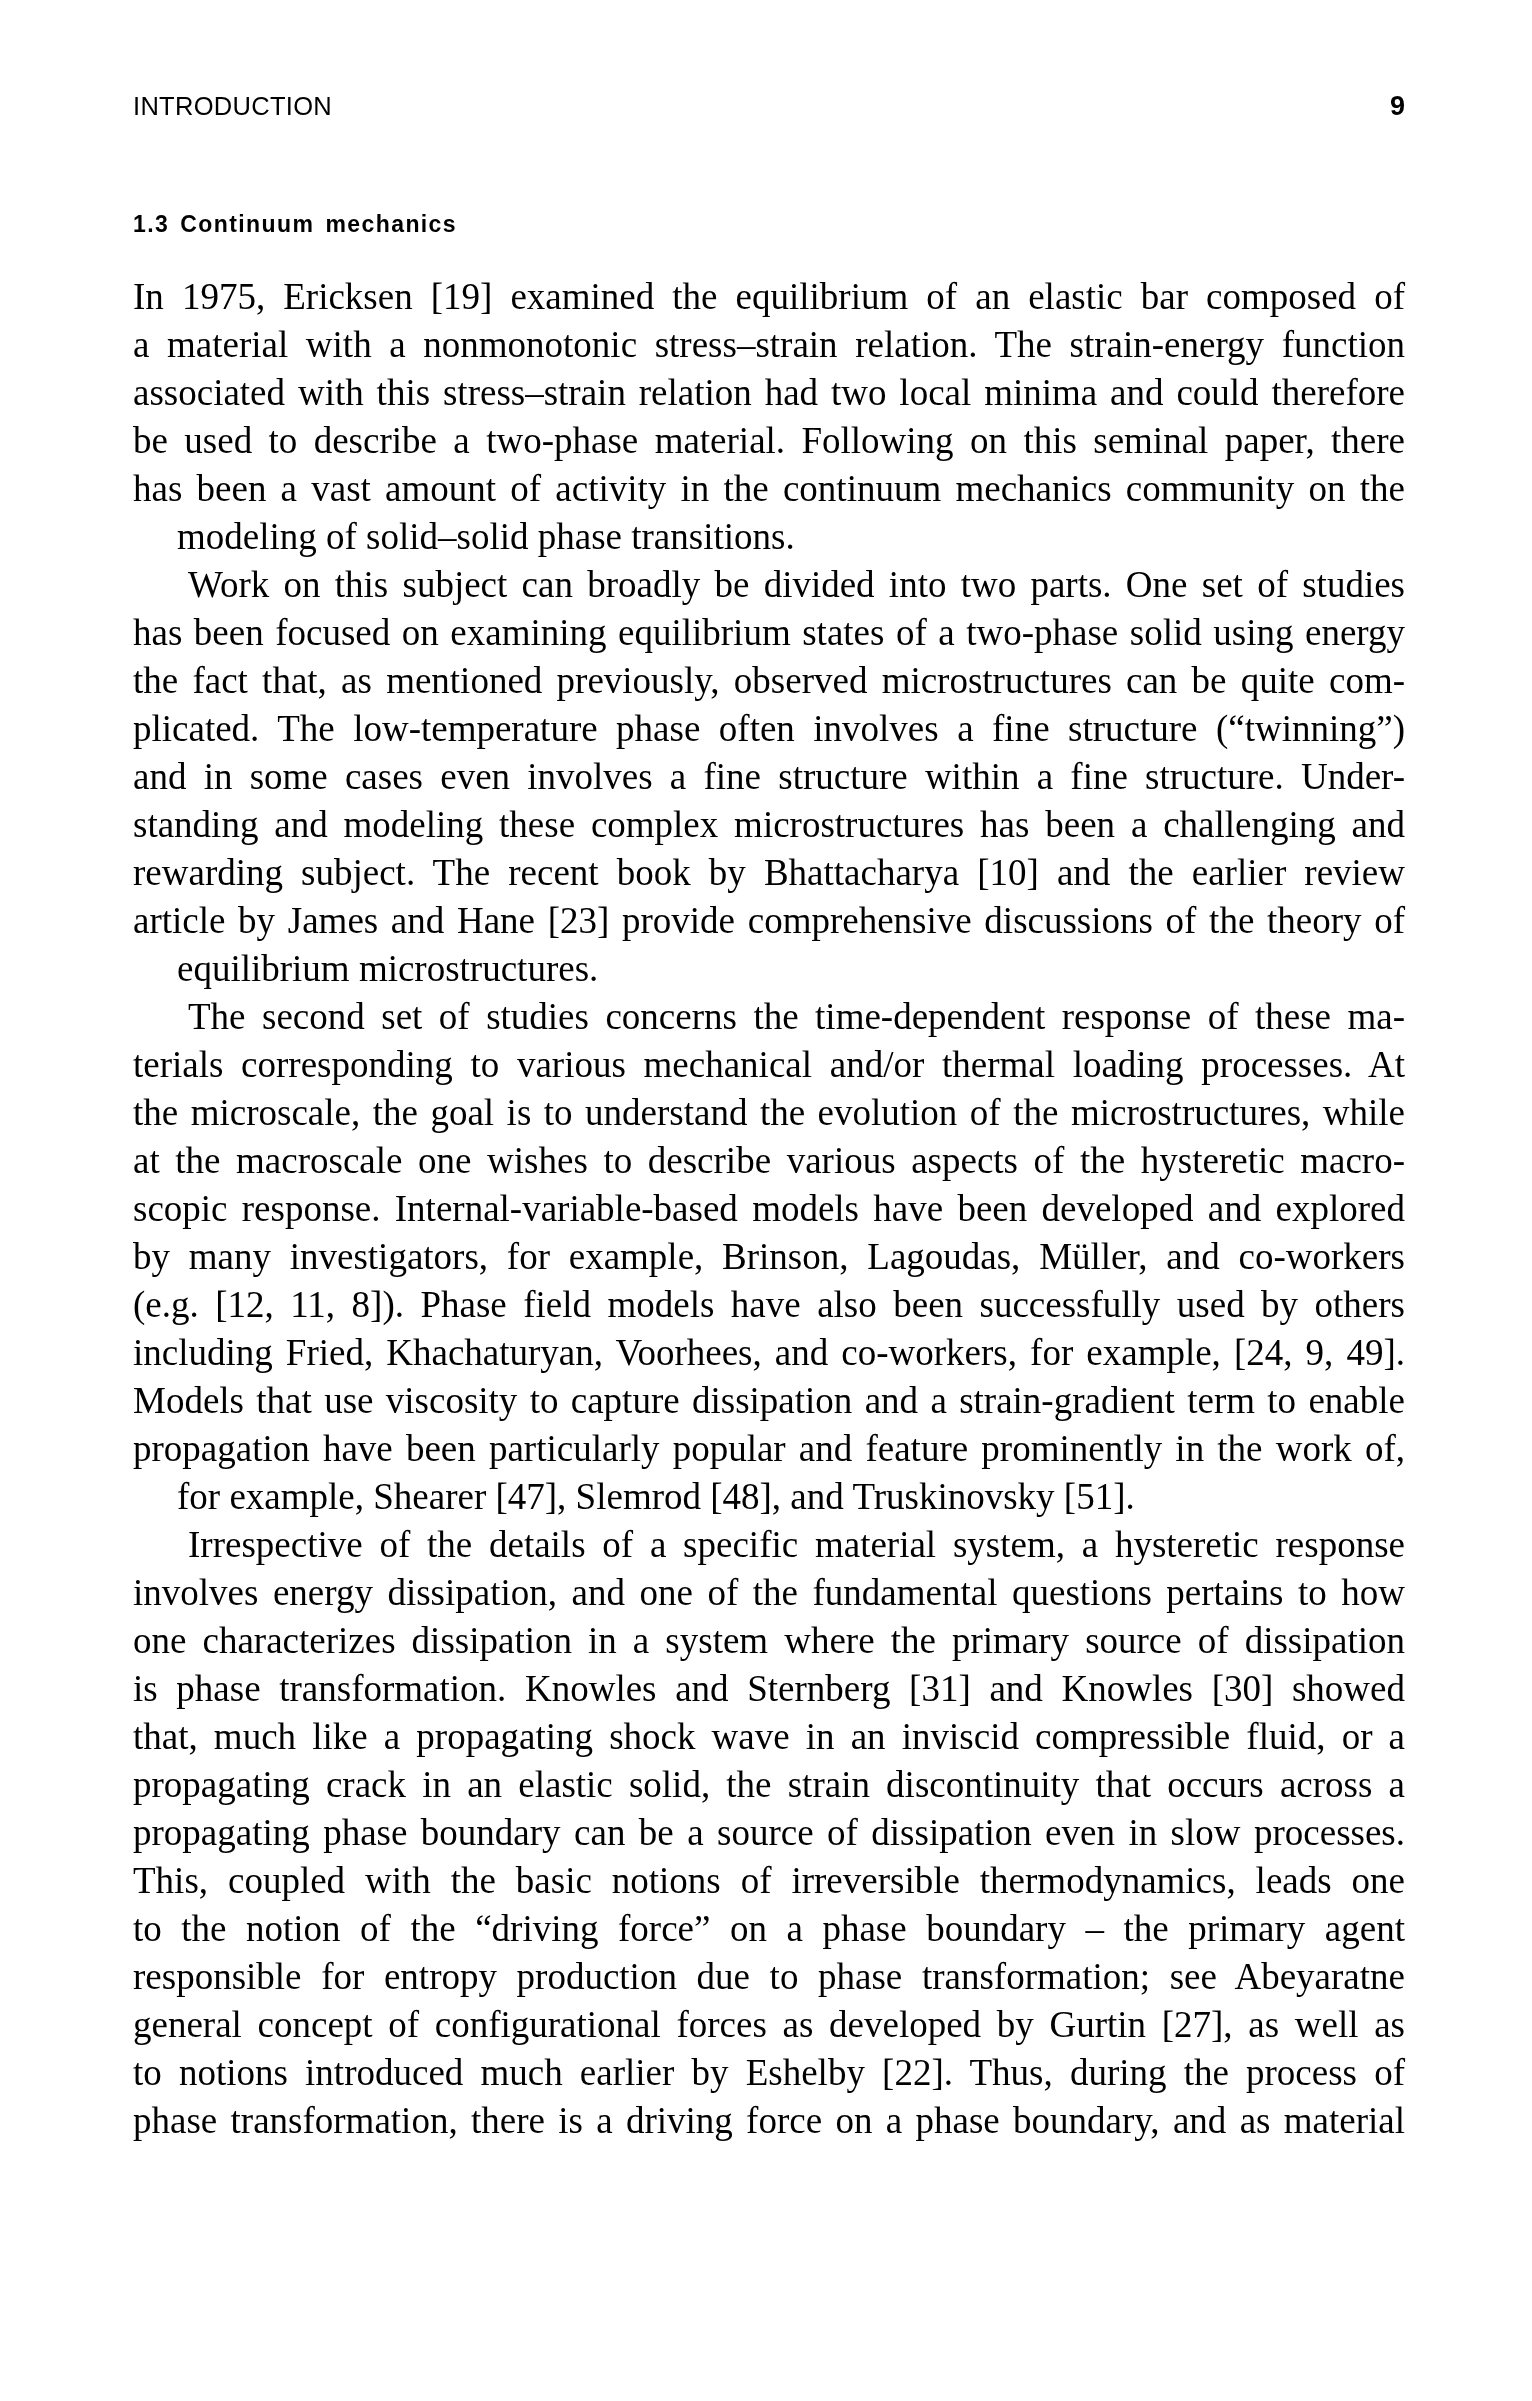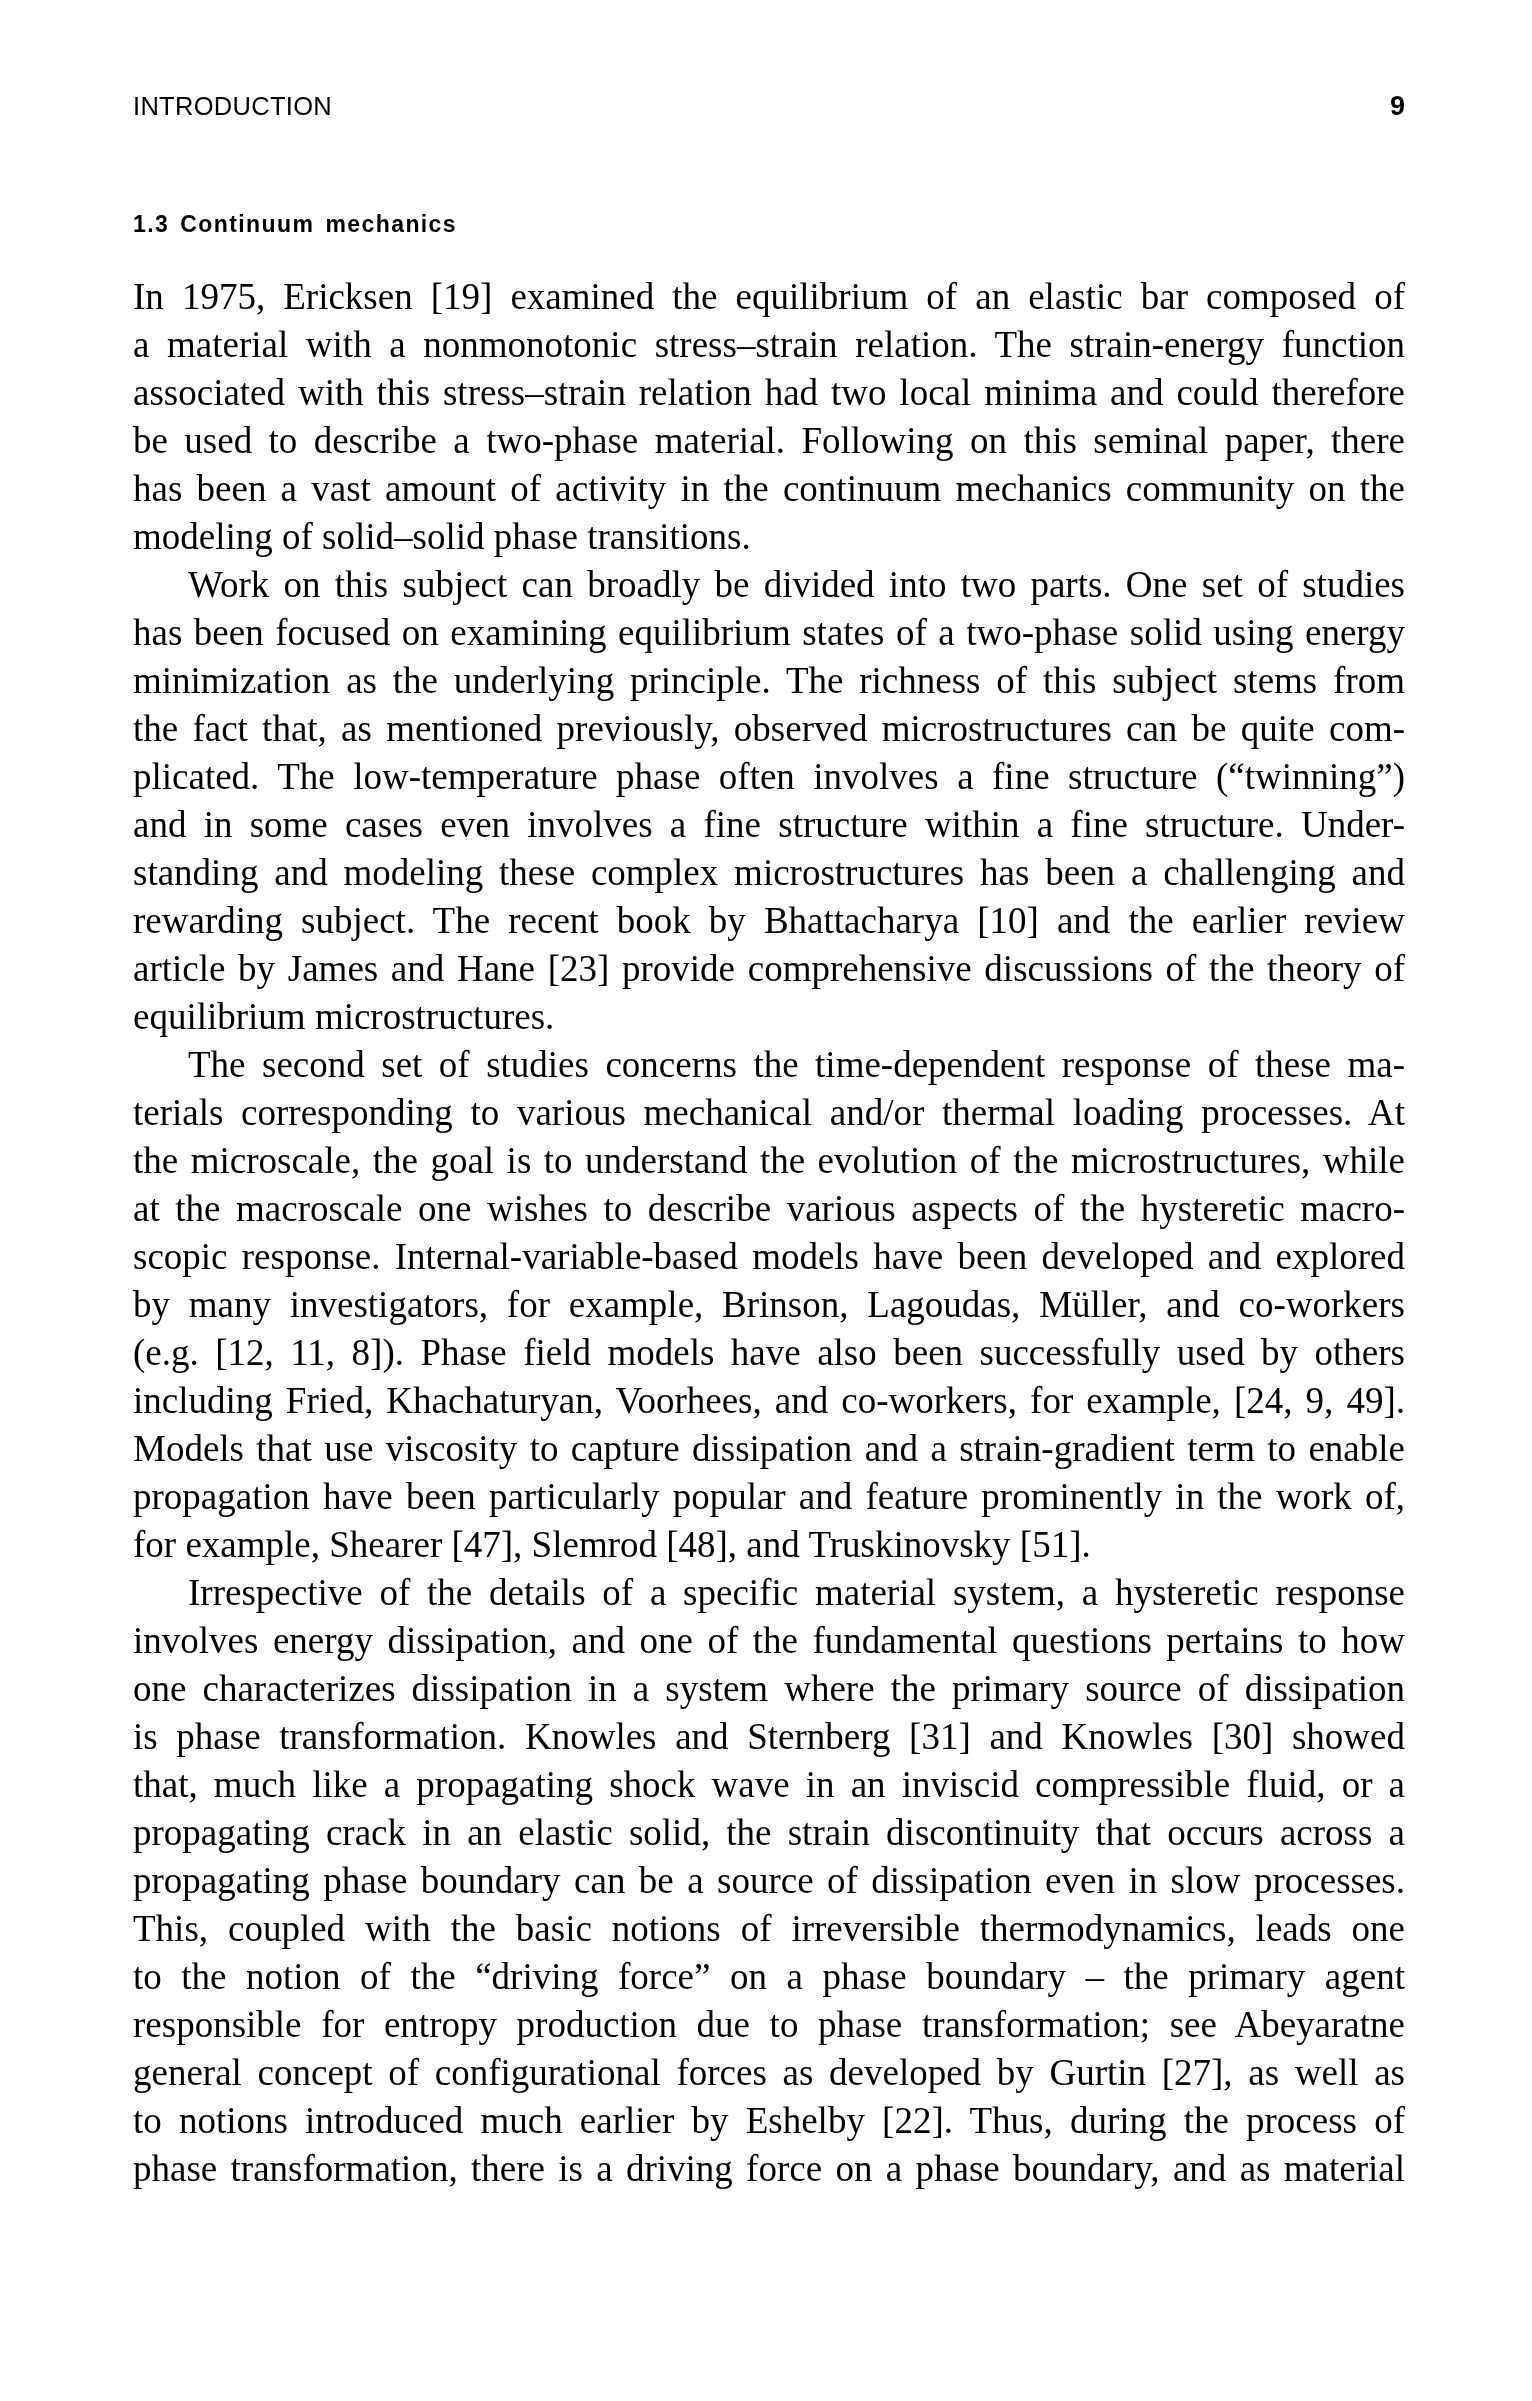--- a/index.html
+++ b/index.html
@@ -69,20 +69,21 @@
       display: block;
       height: 48px;
       white-space: nowrap;
       text-align: justify;
       text-align-last: justify;
       overflow: visible;
     }
     .line.last {
       text-align: left;
       text-align-last: left;
+      margin-left: 44px;
     }
     .line.indent {
       padding-left: 55px;
     }
     .paragraph {
       margin: 0;
     }
   </style>
 </head>
 <body>
@@ -101,21 +102,20 @@
         <span class="line" style="display: block;">In 1975, Ericksen [19] examined the equilibrium of an elastic bar composed of</span>
         <span class="line" style="display: block;">a material with a nonmonotonic stress–strain relation. The strain-energy function</span>
         <span class="line" style="display: block;">associated with this stress–strain relation had two local minima and could therefore</span>
         <span class="line" style="display: block;">be used to describe a two-phase material. Following on this seminal paper, there</span>
         <span class="line" style="display: block;">has been a vast amount of activity in the continuum mechanics community on the</span>
         <span class="line last" style="display: block;">modeling of solid–solid phase transitions.</span>
       </div>
       <div class="paragraph">
         <span class="line indent" style="display: block;">Work on this subject can broadly be divided into two parts. One set of studies</span>
         <span class="line" style="display: block;">has been focused on examining equilibrium states of a two-phase solid using energy</span>
-        <span class="line" style="display: block;">minimization as the underlying principle. The richness of this subject stems from</span>
         <span class="line" style="display: block;">the fact that, as mentioned previously, observed microstructures can be quite com-</span>
         <span class="line" style="display: block;">plicated. The low-temperature phase often involves a fine structure (“twinning”)</span>
         <span class="line" style="display: block;">and in some cases even involves a fine structure within a fine structure. Under-</span>
         <span class="line" style="display: block;">standing and modeling these complex microstructures has been a challenging and</span>
         <span class="line" style="display: block;">rewarding subject. The recent book by Bhattacharya [10] and the earlier review</span>
         <span class="line" style="display: block;">article by James and Hane [23] provide comprehensive discussions of the theory of</span>
         <span class="line last" style="display: block;">equilibrium microstructures.</span>
       </div>
       <div class="paragraph">
         <span class="line indent" style="display: block;">The second set of studies concerns the time-dependent response of these ma-</span>

